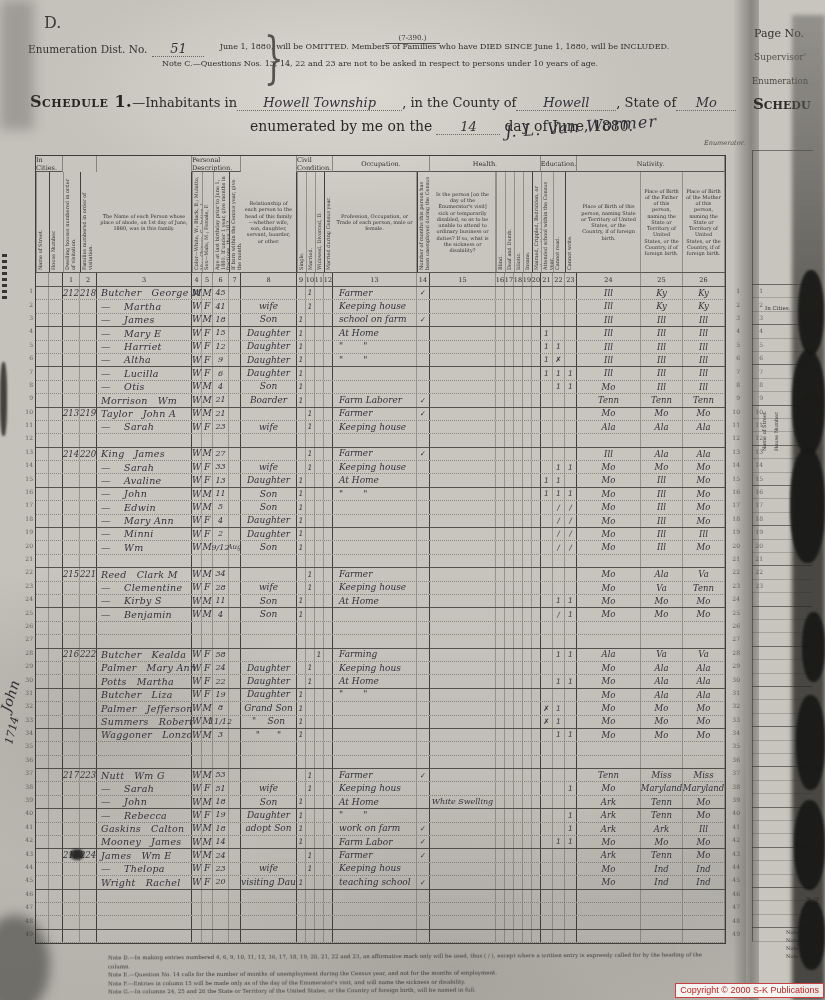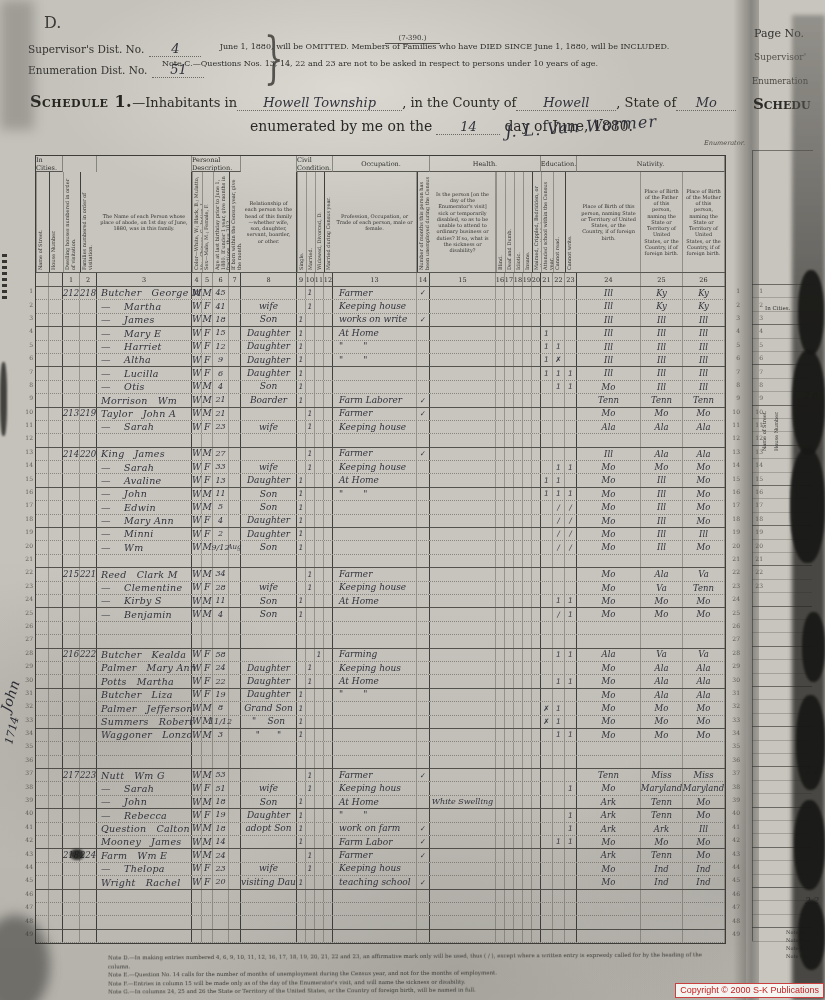--- a/index.html
+++ b/index.html
@@ -159,22 +159,20 @@
   <div class="abs lblob ni"></div>
   <div id="scrib1" class="abs scrib">John</div>
   <div id="scrib2" class="abs scrib">1714</div>
   <div class="abs cornershade ni" style="top:0;left:0;width:34px;height:130px;background:rgba(88,86,82,.35);"></div>
   <div class="abs cornershade ni" style="top:915px;left:-20px;width:70px;height:100px;background:rgba(42,41,38,.5);border-radius:50%;"></div>
 
   <div class="abs formnum"><span>(7-390.)</span></div>
   <div class="abs cornerD">D.</div>
 
   <div class="abs idblock">
-    <div class="idline"><span class="idlabel">Supervisor's Dist. No.</span>
-      <span class="idval">4</span></div>
     <div class="idline"><span class="idlabel">Enumeration Dist. No.</span>
       <span class="idval">51</span></div>
   </div>
   <div class="abs brace">}</div>
 
   <div class="abs notes">
     <div class="nb2">June 1, 1880, will be OMITTED.  Members of Families who have DIED SINCE June 1, 1880, will be INCLUDED.</div>
     <div>Note C.—Questions Nos. 13, 14, 22 and 23 are not to be asked in respect to persons under 10 years of age.</div>
   </div>
 
@@ -339,21 +337,21 @@
           <div class="tcell c-name hb" style="width: 95px;">—    James</div>
           <div class="tcell c-col" style="width: 10px;">W</div>
           <div class="tcell c-sex" style="width: 11px;">M</div>
           <div class="tcell c-age" style="width: 16px;">18</div>
           <div class="tcell c-mo hb" style="width: 12px;"></div>
           <div class="tcell c-rel hb" style="width: 56px;">Son</div>
           <div class="tcell c-s" style="width: 9px;">1</div>
           <div class="tcell c-m" style="width: 9px;"></div>
           <div class="tcell c-w" style="width: 9px;"></div>
           <div class="tcell c-my hb" style="width: 9px;"></div>
-          <div class="tcell c-occ" style="width: 84px;">works on write</div>
+          <div class="tcell c-occ" style="width: 84px;">school on farm</div>
           <div class="tcell c-un hb" style="width: 13px;">✓</div>
           <div class="tcell c-sick" style="width: 66px;"></div>
           <div class="tcell c-blind" style="width: 9px;"></div>
           <div class="tcell c-deaf" style="width: 9px;"></div>
           <div class="tcell c-idio" style="width: 9px;"></div>
           <div class="tcell c-ins" style="width: 9px;"></div>
           <div class="tcell c-maim hb" style="width: 9px;"></div>
           <div class="tcell c-sch" style="width: 12px;"></div>
           <div class="tcell c-cr" style="width: 12px;"></div>
           <div class="tcell c-cw hb" style="width: 12px;"></div>
@@ -1469,21 +1467,21 @@
           <div class="tcell c-cw hb" style="width: 12px;">1</div>
           <div class="tcell c-bp" style="width: 64px;">Ark</div>
           <div class="tcell c-bf" style="width: 42px;">Tenn</div>
           <div class="tcell c-bm" style="width: 42px;">Mo</div>
         </div>
         <div class="trow">
           <div class="tcell c-street" style="width: 13px;"></div>
           <div class="tcell c-house hb" style="width: 14px;"></div>
           <div class="tcell c-dw" style="width: 17px;"></div>
           <div class="tcell c-fam hb" style="width: 17px;"></div>
-          <div class="tcell c-name hb" style="width: 95px;">Question   Calton</div>
+          <div class="tcell c-name hb" style="width: 95px;">Gaskins   Calton</div>
           <div class="tcell c-col" style="width: 10px;">W</div>
           <div class="tcell c-sex" style="width: 11px;">M</div>
           <div class="tcell c-age" style="width: 16px;">18</div>
           <div class="tcell c-mo hb" style="width: 12px;"></div>
           <div class="tcell c-rel hb" style="width: 56px;">adopt Son</div>
           <div class="tcell c-s" style="width: 9px;">1</div>
           <div class="tcell c-m" style="width: 9px;"></div>
           <div class="tcell c-w" style="width: 9px;"></div>
           <div class="tcell c-my hb" style="width: 9px;"></div>
           <div class="tcell c-occ" style="width: 84px;">work on farm</div>
@@ -1529,21 +1527,21 @@
           <div class="tcell c-cw hb" style="width: 12px;">1</div>
           <div class="tcell c-bp" style="width: 64px;">Mo</div>
           <div class="tcell c-bf" style="width: 42px;">Mo</div>
           <div class="tcell c-bm" style="width: 42px;">Mo</div>
         </div>
         <div class="trow">
           <div class="tcell c-street" style="width: 13px;"></div>
           <div class="tcell c-house hb" style="width: 14px;"></div>
           <div class="tcell c-dw" style="width: 17px;">218</div>
           <div class="tcell c-fam hb" style="width: 17px;">224</div>
-          <div class="tcell c-name hb" style="width: 95px;">Farm   Wm E</div>
+          <div class="tcell c-name hb" style="width: 95px;">James   Wm E</div>
           <div class="tcell c-col" style="width: 10px;">W</div>
           <div class="tcell c-sex" style="width: 11px;">M</div>
           <div class="tcell c-age" style="width: 16px;">24</div>
           <div class="tcell c-mo hb" style="width: 12px;"></div>
           <div class="tcell c-rel hb" style="width: 56px;"></div>
           <div class="tcell c-s" style="width: 9px;"></div>
           <div class="tcell c-m" style="width: 9px;">1</div>
           <div class="tcell c-w" style="width: 9px;"></div>
           <div class="tcell c-my hb" style="width: 9px;"></div>
           <div class="tcell c-occ" style="width: 84px;">Farmer</div>

